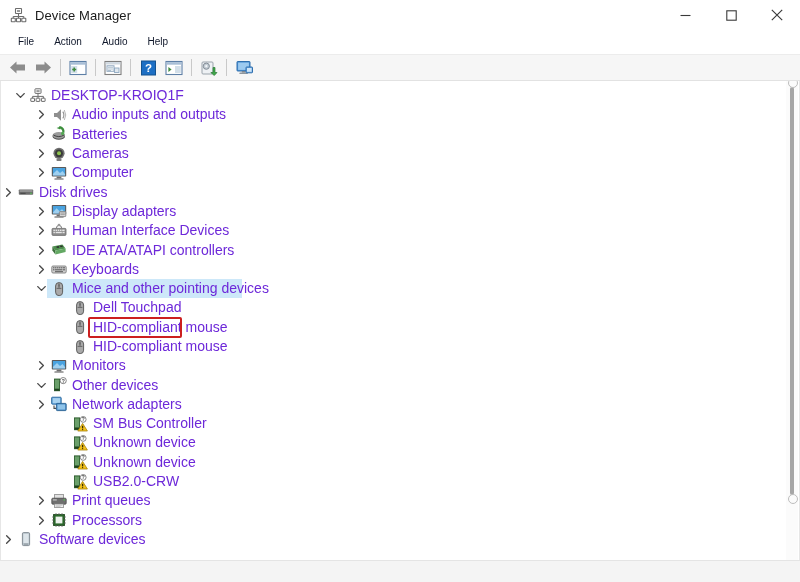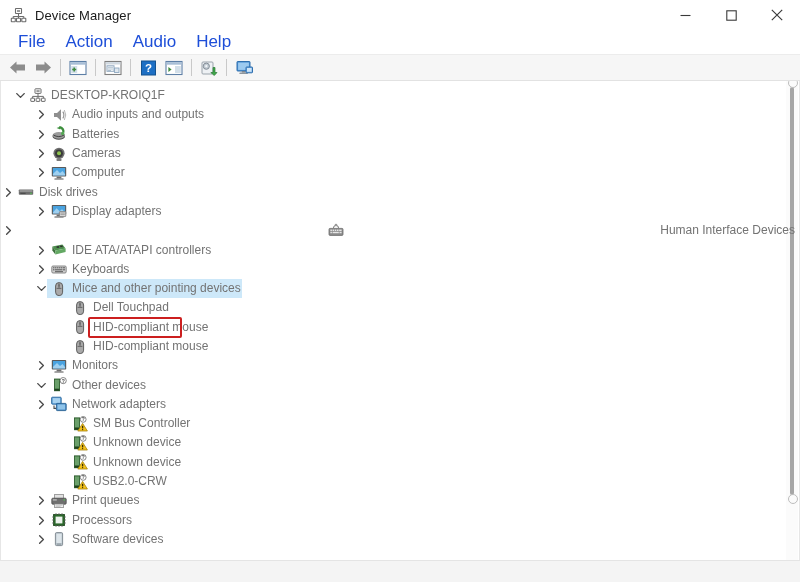--- a/index.html
+++ b/index.html
@@ -43,21 +43,21 @@
   .winbtn svg { display: block; }
 
   
   #menubar {
     height: 24px; min-height: 24px;
     background: #ffffff;
     display: flex; align-items: center;
     padding-left: 8px;
   }
   .menu-item {
-    font-size: 17px; color: #1d4ed8;
+    font-size: 10px; color: #0f172a;
     padding: 3px 10px 4px 10px;
     white-space: nowrap;
   }
 
   
   #toolbar {
     height: 27px; min-height: 27px;
     background: #f6f6f6;
     border-top: 1px solid #ececec;
     border-bottom: 1px solid #e2e2e2;
@@ -103,21 +103,21 @@
     display: flex; align-items: center; justify-content: center;
     position: relative; z-index: 2;
   }
   .twisty svg { display: block; }
   .ico {
     width: 19px; height: 17px; flex: 0 0 auto;
     position: relative; z-index: 2;
     display: flex; align-items: center; justify-content: center;
   }
   .lbl {
-    font-size: 12px; color: #737373;
+    font-size: 14px; color: #6d28d9;
     position: relative; z-index: 2;
     padding-left: 4px; padding-right: 4px;
     line-height: 19px;
   }
   
   .redbox {
     position: absolute;
     border: 2.5px solid #cc1f1f;
     border-radius: 2px;
     z-index: 5;
@@ -381,21 +381,21 @@
               <rect x="1.9" y="3" width="12.2" height="7.4" fill="#4aa3e0"></rect>
               <path d="M1.9 9.4 L5.6 5.2 L8.6 8.2 L11 6.2 L14.1 9.6 L14.1 10.4 L1.9 10.4 Z" fill="#9fd0f0"></path>
               <rect x="5.6" y="11.6" width="4.8" height="2" fill="#6e6e6e"></rect>
               <rect x="3.4" y="13.3" width="9.2" height="1.5" rx="0.5" fill="#8a8a8a"></rect>
               <rect x="8.4" y="8.6" width="6.4" height="5" rx="0.6" fill="#d5d5d5" stroke="#787878" stroke-width="0.8"></rect>
               <path d="M9.4 10 H13.8 M9.4 11.4 H13.8" stroke="#8c8c8c" stroke-width="0.7"></path>
             </svg>
           </span>
           <span class="lbl">Display adapters</span>
         </div>
-        <div class="row" style=" justify-content: space-between;">
+        <div class="row" style="padding-left: 33px;">
           <span class="twisty">
             <svg width="11" height="11" viewBox="0 0 11 11">
               <path d="M3.6 1.8 L7.4 5.5 L3.6 9.2" stroke="#4a4a4a" stroke-width="1.35" fill="none" stroke-linecap="round" stroke-linejoin="round"></path>
             </svg>
           </span>
           <span class="ico">
             <svg width="16" height="16" viewBox="0 0 16 16">
               <rect x="1" y="5.4" width="14" height="7" rx="1" fill="#8e8e8e" stroke="#6a6a6a" stroke-width="0.8"></rect>
               <rect x="2.4" y="6.6" width="1.5" height="1.4" fill="#e6e6e6"></rect>
               <rect x="4.6" y="6.6" width="1.5" height="1.4" fill="#e6e6e6"></rect>
@@ -645,21 +645,21 @@
           </span>
           <span class="ico">
             <svg width="16" height="16" viewBox="0 0 16 16">
               <rect x="2.6" y="2.6" width="10.8" height="10.8" fill="#2e6b2e" stroke="#1e4a1e" stroke-width="1"></rect>
               <rect x="4.6" y="4.6" width="6.8" height="6.8" fill="#eef3ee"></rect>
               <path d="M5 1 L5 2.6 M8 1 L8 2.6 M11 1 L11 2.6 M5 13.4 L5 15 M8 13.4 L8 15 M11 13.4 L11 15 M1 5 L2.6 5 M1 8 L2.6 8 M1 11 L2.6 11 M13.4 5 L15 5 M13.4 8 L15 8 M13.4 11 L15 11" stroke="#7a7a7a" stroke-width="0.9"></path>
             </svg>
           </span>
           <span class="lbl">Processors</span>
         </div>
-        <div class="row" style="padding-left: 33px;">
+        <div class="row" style="">
           <span class="twisty">
             <svg width="11" height="11" viewBox="0 0 11 11">
               <path d="M3.6 1.8 L7.4 5.5 L3.6 9.2" stroke="#4a4a4a" stroke-width="1.35" fill="none" stroke-linecap="round" stroke-linejoin="round"></path>
             </svg>
           </span>
           <span class="ico">
             <svg width="16" height="16" viewBox="0 0 16 16">
               <rect x="4.4" y="1.6" width="7.2" height="13" rx="1.2" fill="#b9c4cc" stroke="#7b858c" stroke-width="0.9"></rect>
               <rect x="5.4" y="2.8" width="5.2" height="9.2" fill="#dde5ea"></rect>
               <rect x="5.8" y="12.6" width="4.4" height="1" fill="#8c969c"></rect>

